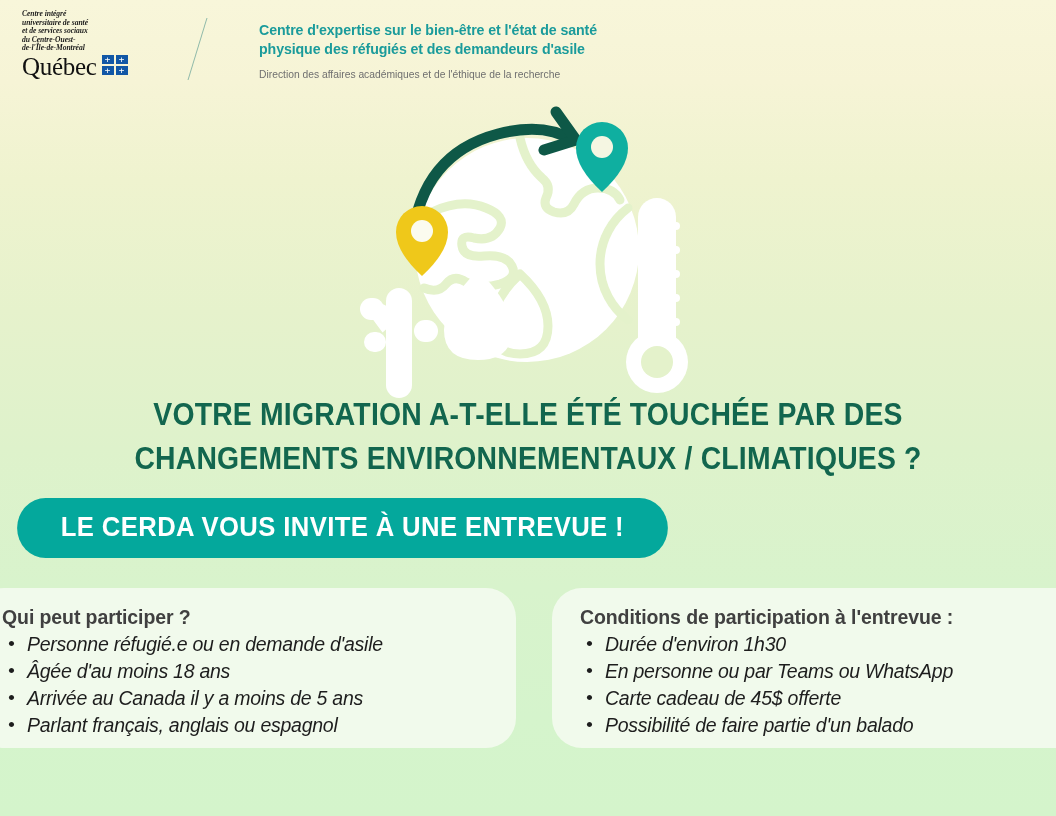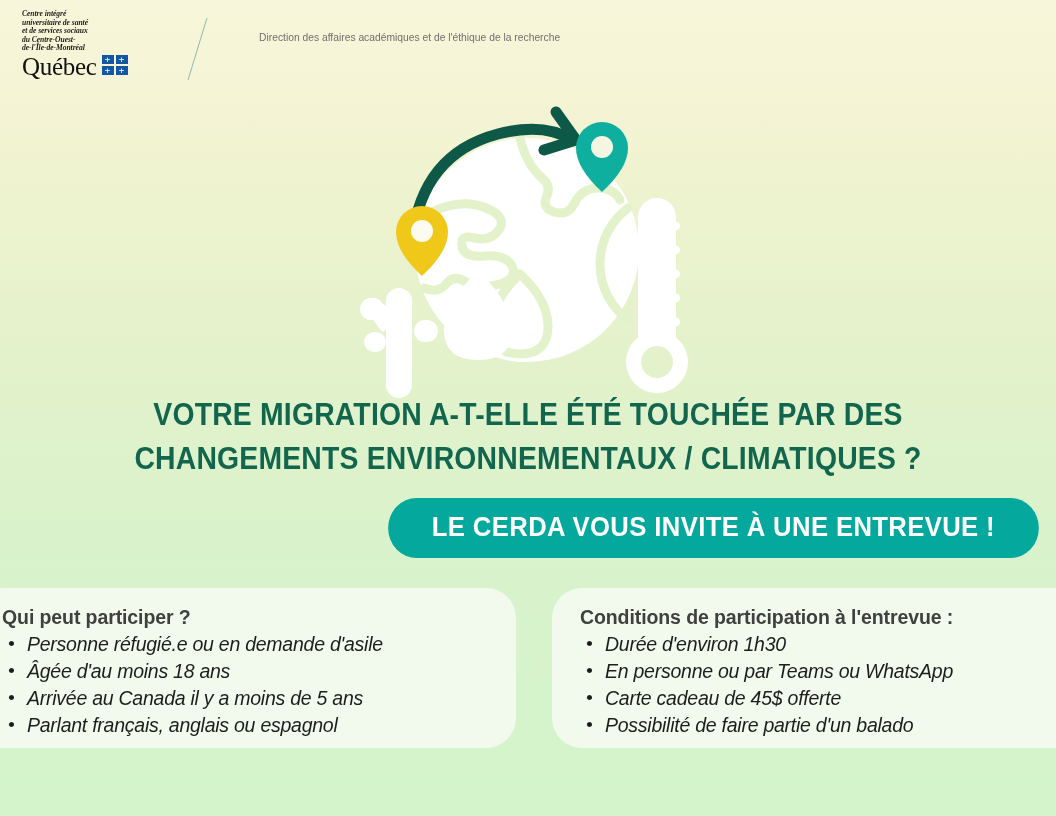--- a/index.html
+++ b/index.html
@@ -64,21 +64,21 @@
   .headline {
     position:absolute; top:392px; left:0; width:1056px; text-align:center;
     color:#12664E;
     font-family:"Liberation Sans Narrow","Liberation Sans", sans-serif;
     font-weight:bold; font-size:30.5px; line-height:44px;
     letter-spacing:0.2px; transform:scaleX(0.93); transform-origin:center top;
   }
   .headline div { white-space:nowrap; }
 
   
-  .cta-wrap { position:absolute; top:498px; left:0; width:1056px; display:flex; justify-content:flex-end;padding-left:38px; }
+  .cta-wrap { position:absolute; top:498px; left:0; width:1056px; display:flex; justify-content:flex-start; }
   .cta {
     background:#04A89C; color:#fff; border:none; cursor:pointer;
     border-radius:32px; padding:13px 46px 15px;
     font-family:"Liberation Sans Narrow","Liberation Sans", sans-serif;
     font-weight:bold; font-size:27px; line-height:32px; letter-spacing:0.4px;
     transform:scaleX(0.95);
   }
 
   
   .cards { position:absolute; top:588px; left:0; width:1056px; height:168px; }
@@ -126,20 +126,21 @@
         <div class="qc-flag">
             <i></i>
           </div>
       </div>
     </div>
   </div>
 
   <div class="divider-slash"></div>
 
   <div class="hdr-text">
+    <div class="hdr-title">Centre d'expertise sur le bien-être et l'état de santé physique des réfugiés et des demandeurs d'asile</div>
     <div class="hdr-sub">Direction des affaires académiques et de l'éthique de la recherche</div>
   </div>
 </div>
 
 <div class="illus">
   <svg viewBox="0 0 330 300" xmlns="http://www.w3.org/2000/svg">
 
     <g>
       <circle cx="157" cy="158" r="112" fill="#ffffff"></circle>
 

